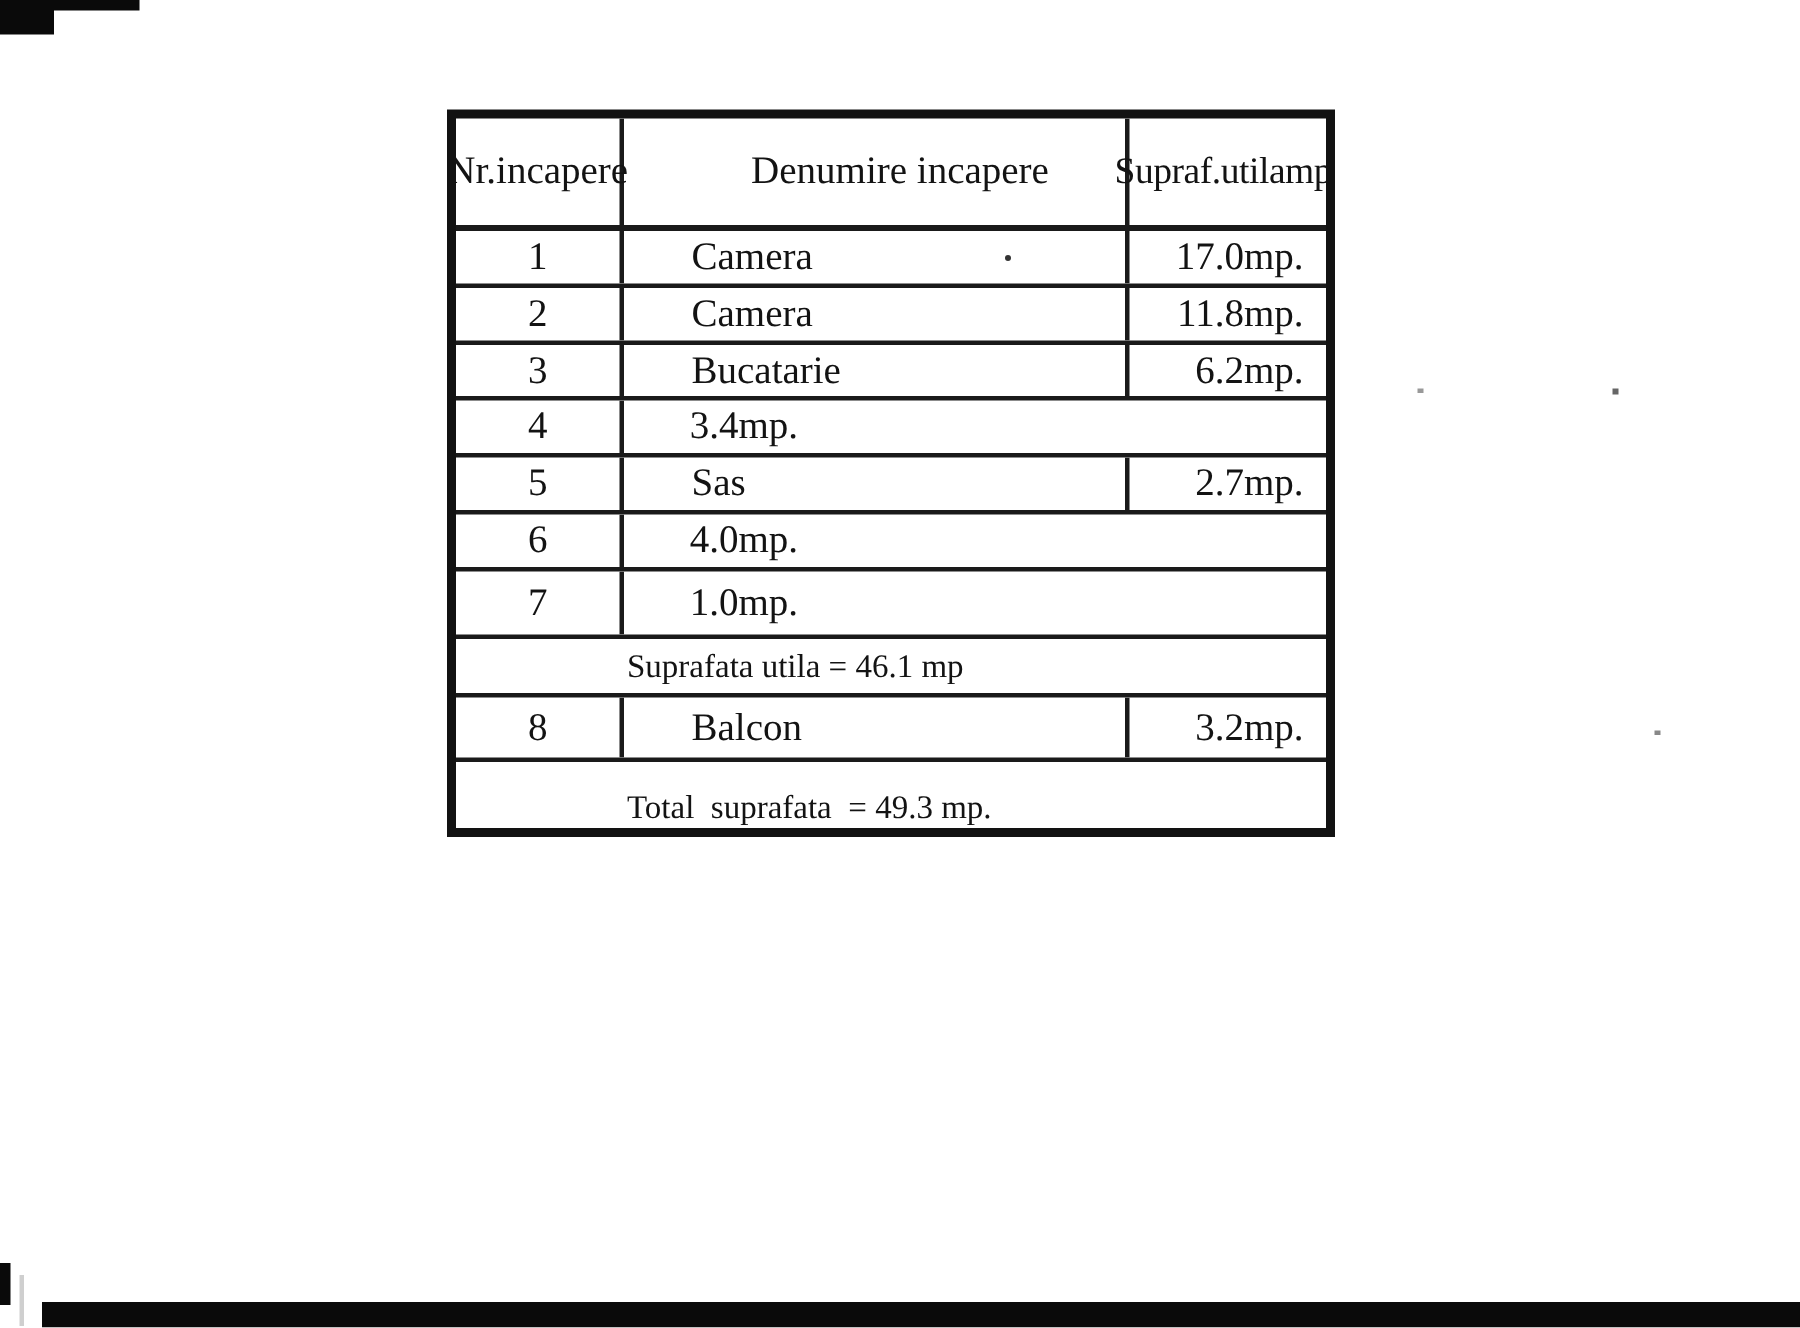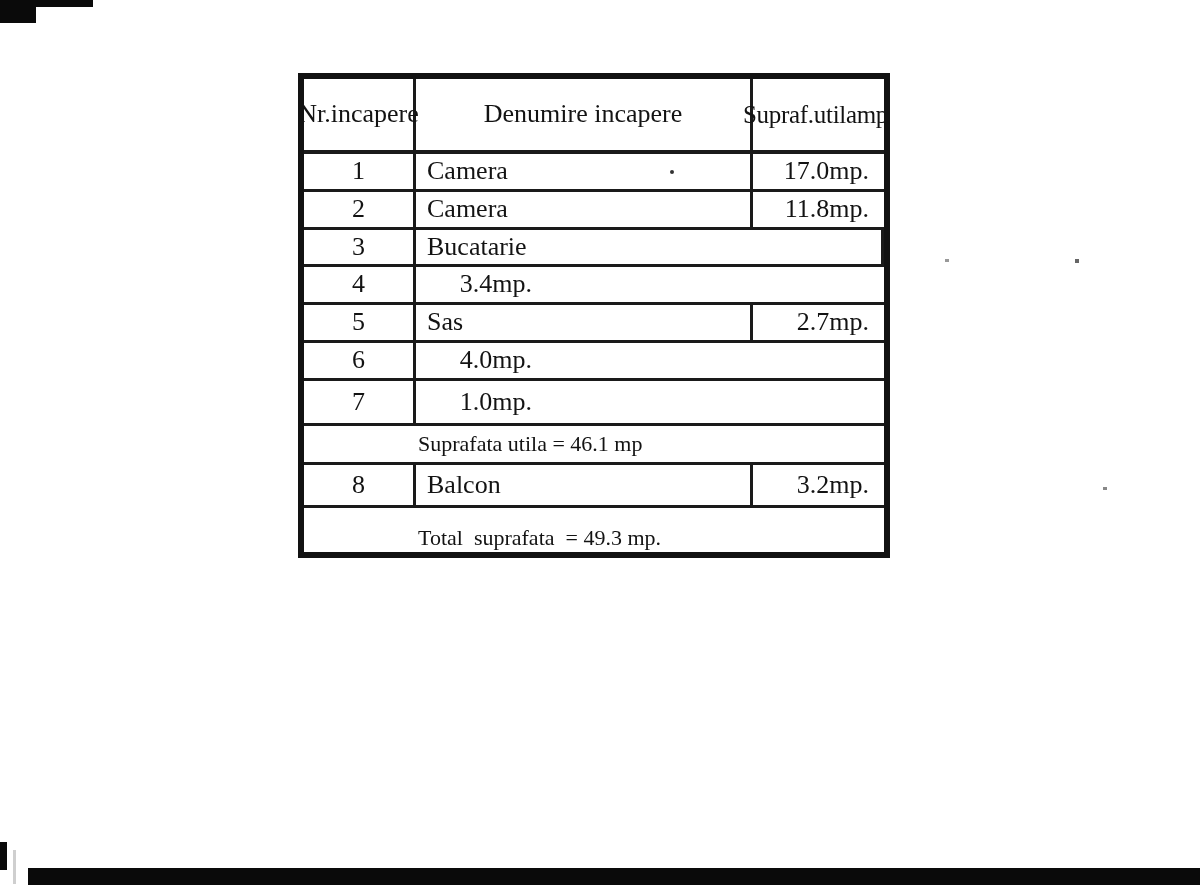--- a/index.html
+++ b/index.html
@@ -51,20 +51,21 @@
     width: 112px;
     border-right: 3px solid #1a1a1a;
     justify-content: center;
     text-align: center;
   }
   .c2 {
     flex: 1;
     border-right: 3px solid #1a1a1a;
     justify-content: flex-start;
     padding-left: 11px;
+    margin-left: 34px;
   }
   .c3 {
     width: 131px;
     justify-content: flex-end;
     padding-right: 15px;
     text-align: right;
   }
   .row-header .c2 { justify-content: center; padding-left: 0; }
   .row-header .c3 { justify-content: center; padding-right: 0; text-align: left; }
   .hdr-stack {
@@ -117,20 +118,21 @@
     <div class="cell c3">17.0mp.</div>
   </div>
   <div class="t-row h38">
     <div class="cell c1">2</div>
     <div class="cell c2">Camera</div>
     <div class="cell c3">11.8mp.</div>
   </div>
   <div class="t-row h37">
     <div class="cell c1">3</div>
     <div class="cell c2">Bucatarie</div>
+    <div class="cell c3">6.2mp.</div>
   </div>
   <div class="t-row h38">
     <div class="cell c1">4</div>
     <div class="cell c3">3.4mp.</div>
   </div>
   <div class="t-row h38">
     <div class="cell c1">5</div>
     <div class="cell c2">Sas</div>
     <div class="cell c3">2.7mp.</div>
   </div>

